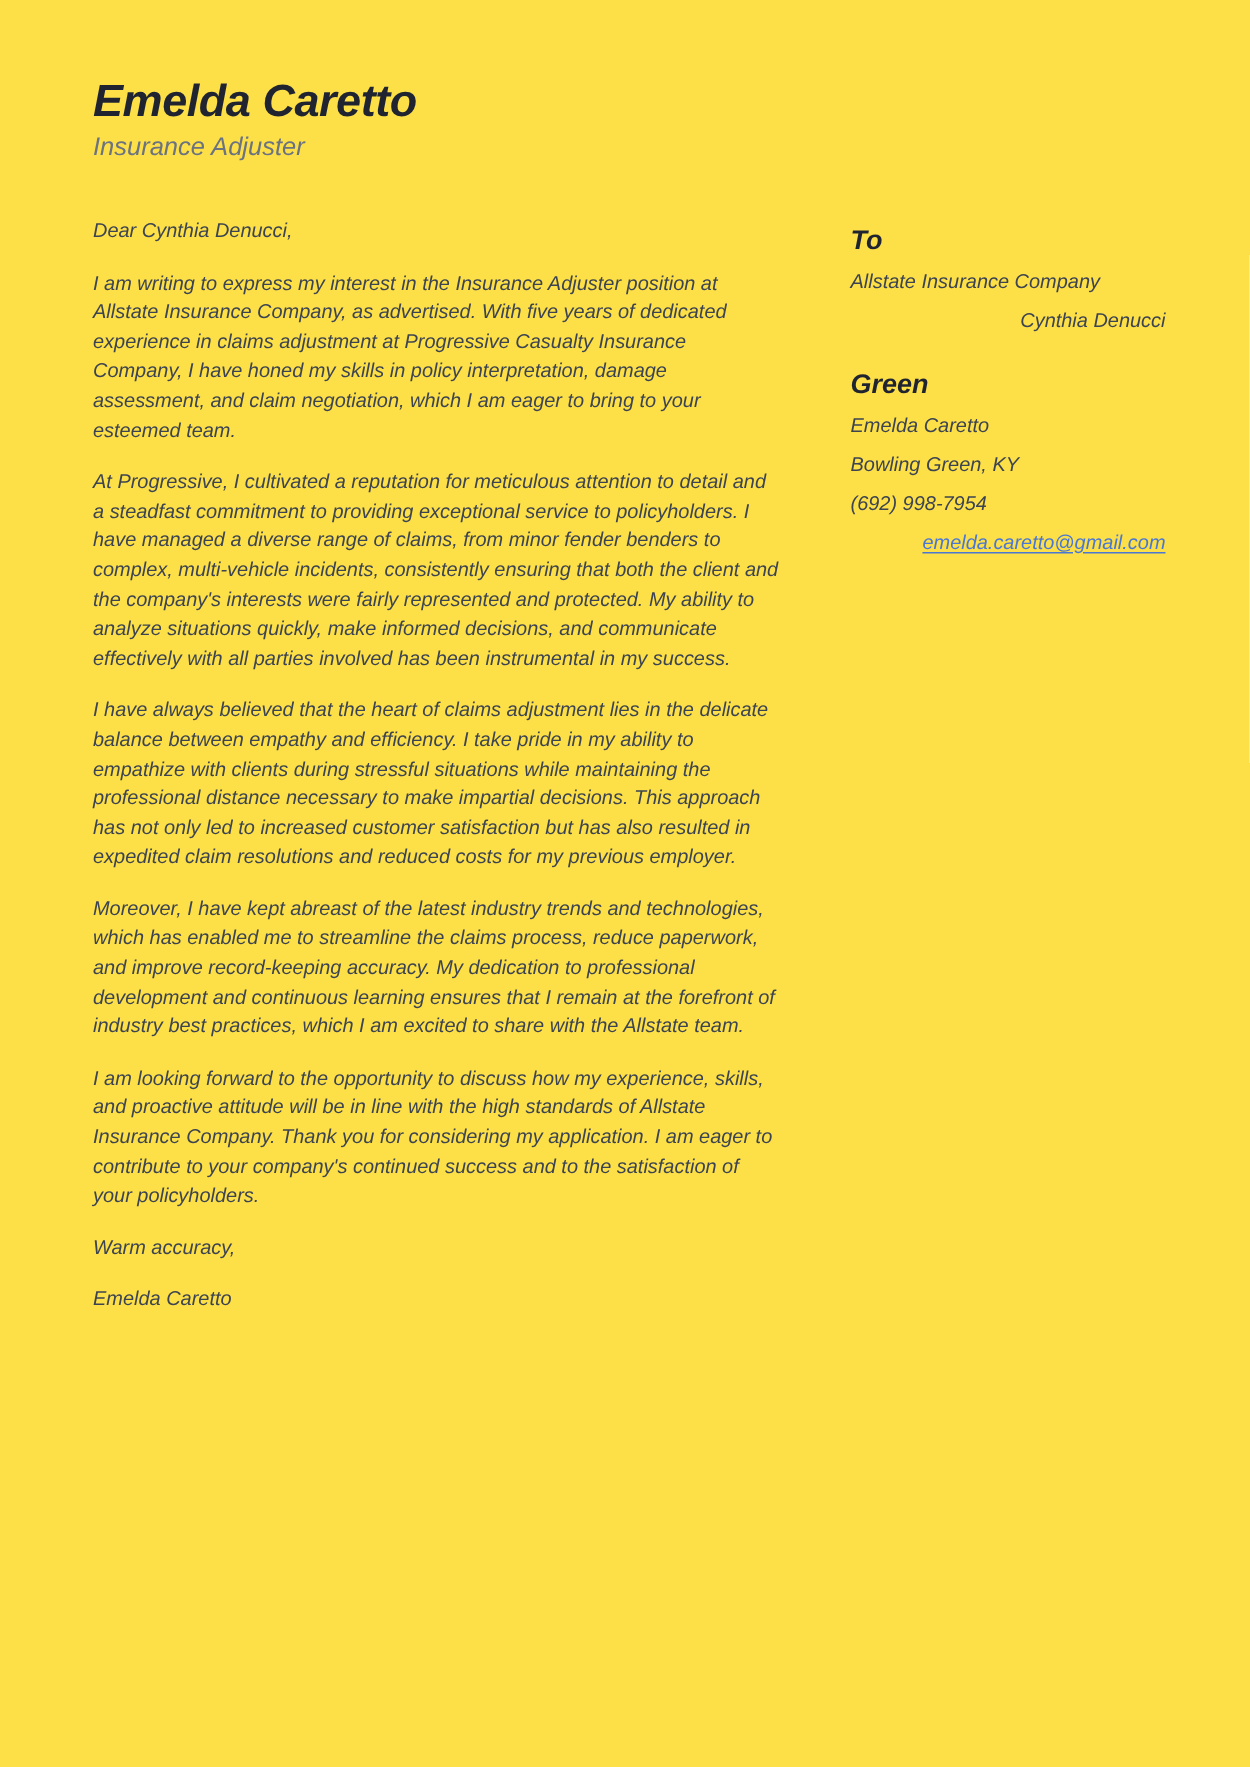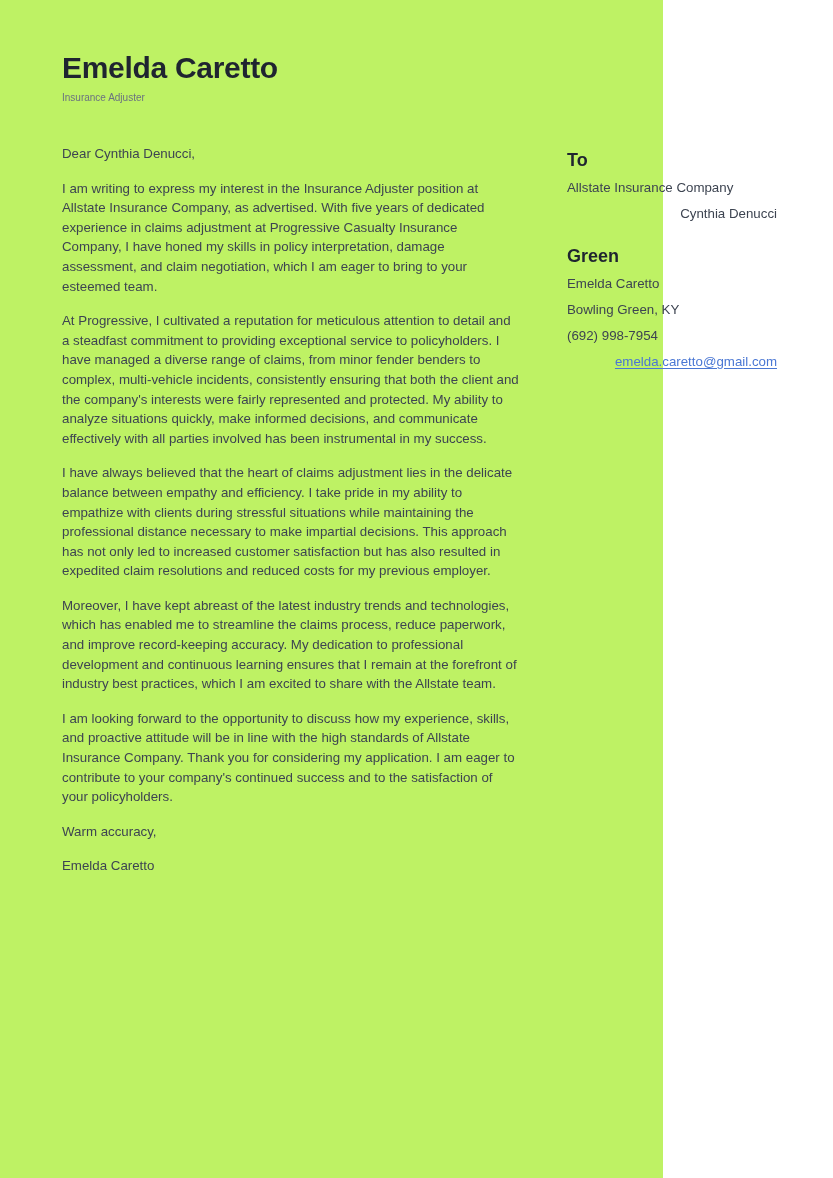--- a/index.html
+++ b/index.html
@@ -11,45 +11,46 @@
   body {
     width: 833px;
     height: 1178px;
     font-family: "Liberation Sans", sans-serif;
     -webkit-font-smoothing: antialiased;
     overflow: hidden;
   }
 
   .page {
     position: relative;
-    width: 663px;
+    width: 833px;
     height: 1178px;
-    background: #bef264;
+    background: #fde047;
     box-sizing: border-box;
+    font-style: italic;
   }
 
   
   .header {
     position: absolute;
     left: 62px;
     top: 50px;
     width: 700px;
   }
   .applicant-name {
     margin: 0;
     font-size: 30px;
     line-height: 36px;
     font-weight: 700;
     letter-spacing: -0.3px;
     color: #1f2430;
     white-space: nowrap;
   }
   .applicant-title {
     margin: 3px 0 0 0;
-    font-size: 10px;
+    font-size: 17px;
     line-height: 17px;
     font-weight: 400;
     color: #6b7280;
   }
 
   
   .content {
     position: absolute;
     left: 0;
     top: 144px;

